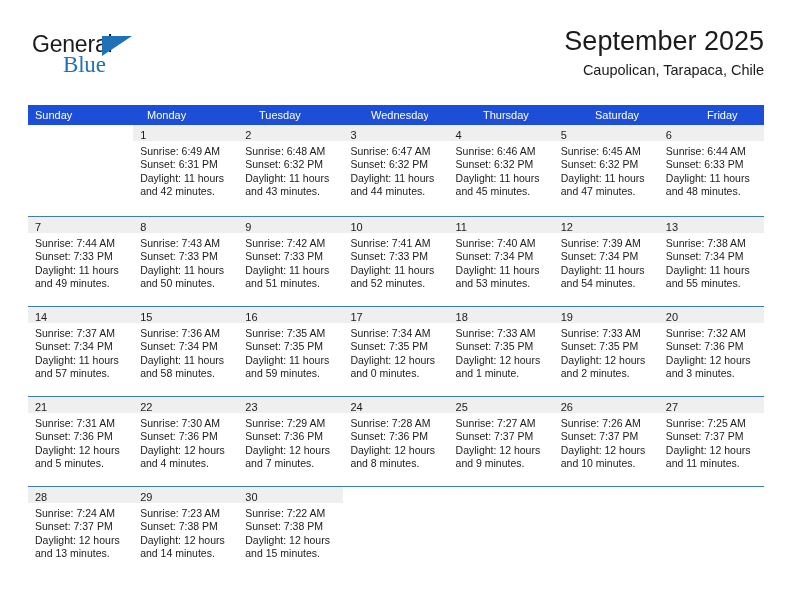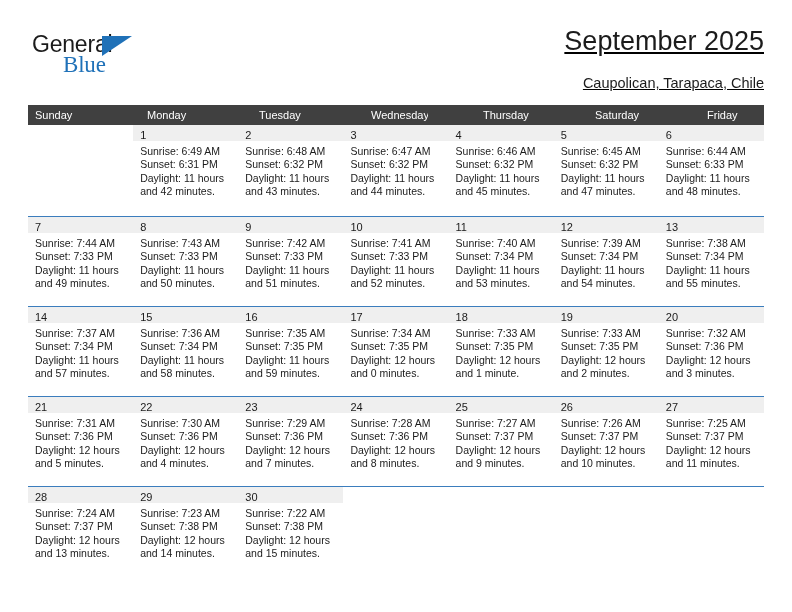--- a/index.html
+++ b/index.html
@@ -68,51 +68,50 @@
     height: 0;
     border-left: 30px solid #1f71b8;
     border-bottom: 20px solid transparent;
   }
 
   .title-block {
     position: absolute;
     right: 0;
     top: 0;
     text-align: right;
-    text-decoration: underline;
   }
   .cal-title {
     font-size: 27px;
     font-weight: 400;
     color: #1b1b1b;
     line-height: 34px;
     white-space: nowrap;
   }
   .cal-subtitle {
     font-size: 14.5px;
     font-weight: 400;
     color: #1b1b1b;
     line-height: 22px;
-    margin-top: 14px;
+    margin-top: 1px;
     white-space: nowrap;
   }
 
   
   .calendar {
     position: absolute;
     left: 28px;
     top: 105px;
     width: 736px;
   }
 
   .weekday-row {
     display: flex;
     width: 736px;
     height: 20px;
-    background: #404040;
+    background: #1d4ed8;
     gap: 48px;
   }
   .weekday-cell {
     flex: 1 1 0;
     color: #ffffff;
     font-size: 11px;
     line-height: 20px;
     padding-left: 7px;
     box-sizing: border-box;
     white-space: nowrap;

